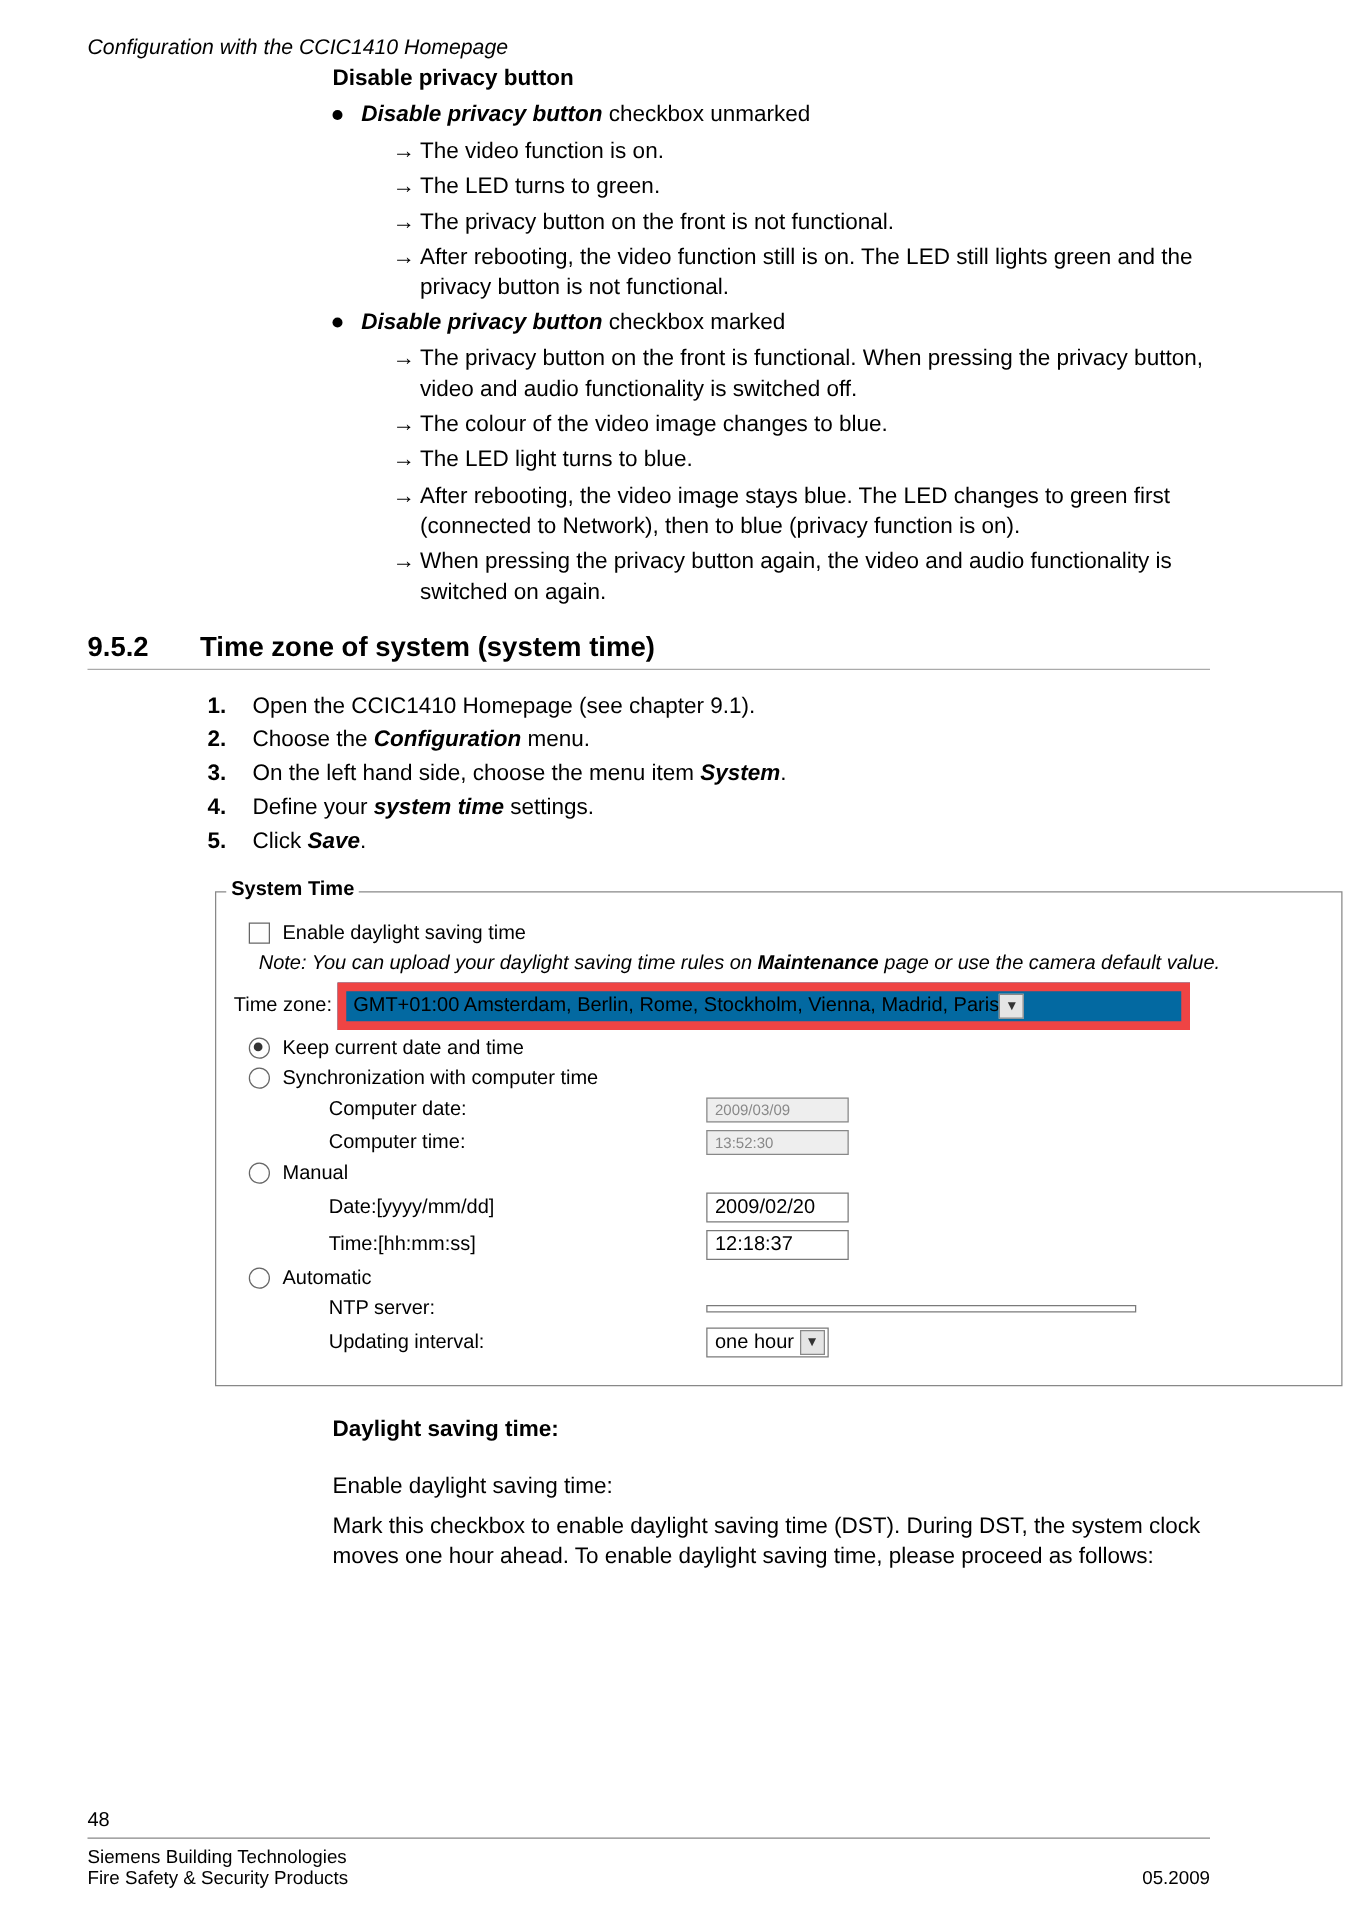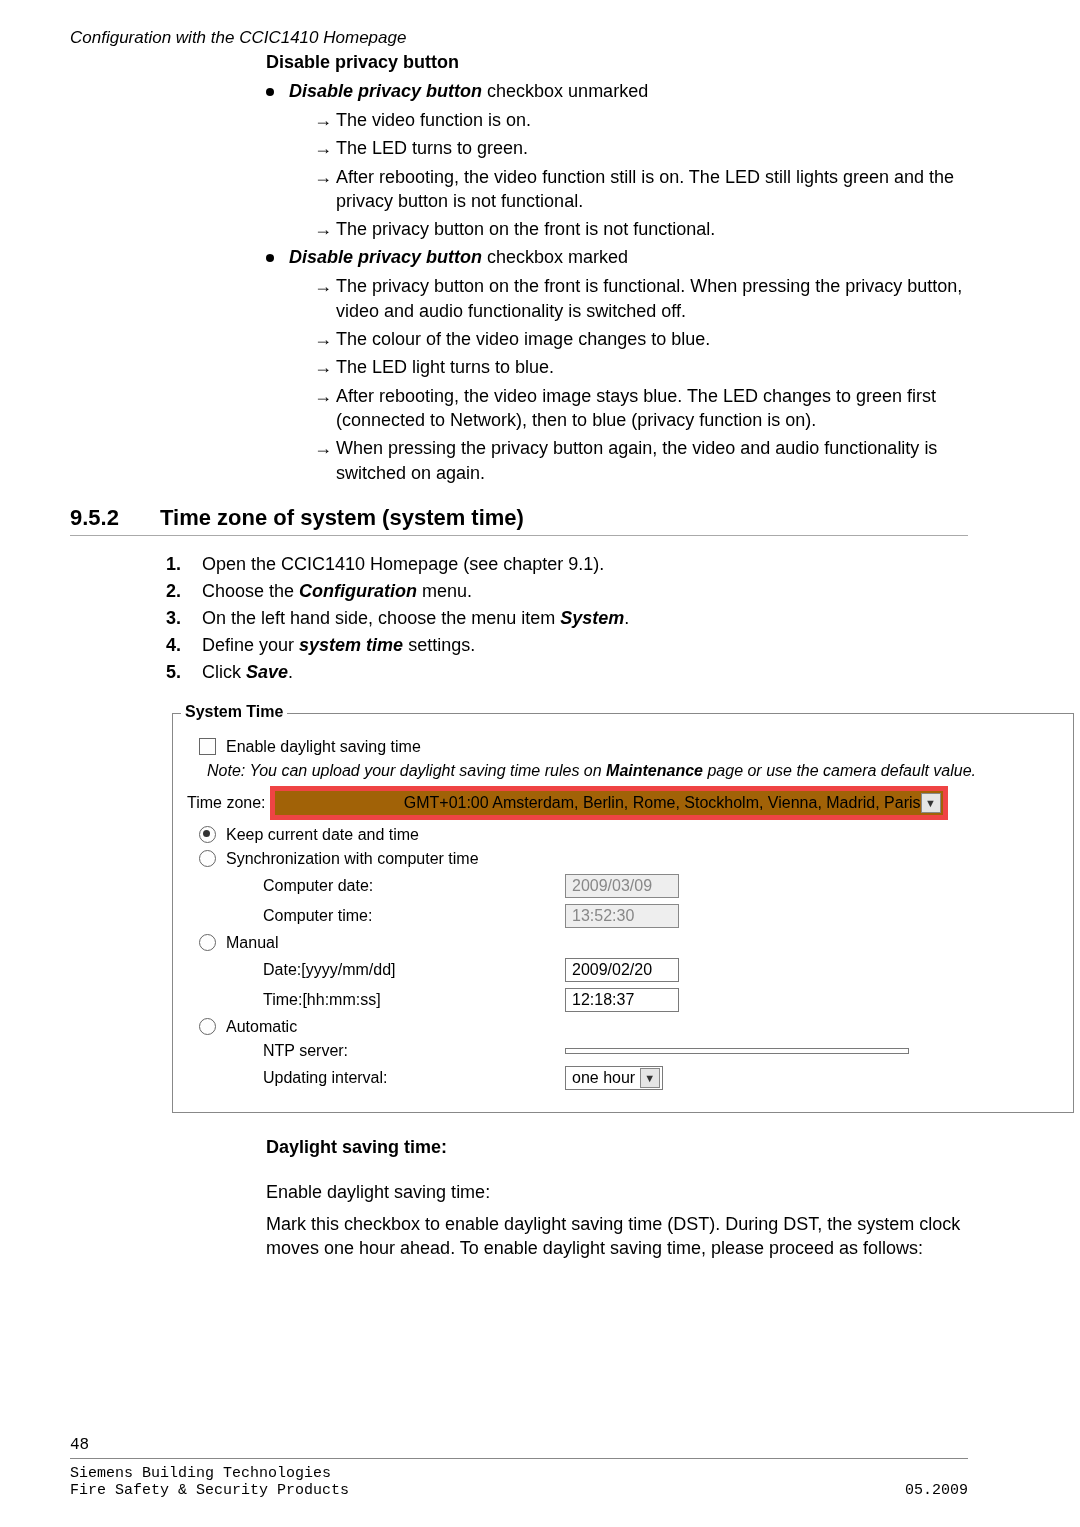--- a/index.html
+++ b/index.html
@@ -130,25 +130,25 @@
     content: "";
     width: 7px; height: 7px;
     background: #333;
     border-radius: 50%;
     position: absolute;
     top: 3px; left: 3px;
   }
   .tz-select {
     width: 660px;
     height: 24px;
-    border: 5px solid #ef4444;
-    background: #a16207;
+    border: 7px solid #ef4444;
+    background: #0369a1;
     display: inline-flex;
     align-items: center;
-    justify-content: flex-end;
+    justify-content: flex-start;
     padding: 0 2px 0 6px;
     margin-left: 4px;
   }
   .dd-btn {
     width: 18px; height: 18px;
     background: #e5e5e5;
     border: 1px solid #888;
     display: inline-flex;
     align-items: center;
     justify-content: center;
@@ -156,21 +156,21 @@
     color: #333;
   }
   .readonly {
     background: #eee;
     border: 1px solid #888;
     color: #888;
     padding: 2px 6px;
     min-width: 100px;
     display: inline-block;
     font-family: inherit;
-    font-size: 16px;
+    font-size: 12px;
   }
   .textin {
     background: #fff;
     border: 1px solid #7a7a7a;
     color: #000;
     padding: 2px 6px;
     min-width: 100px;
     display: inline-block;
     font-family: Liberation Sans, sans-serif;
     font-size: 16px;
@@ -196,24 +196,23 @@
   .body-p {
     font-size: 18px;
     margin-left: 196px;
     margin-top: 8px;
     margin-bottom: 8px;
     line-height: 1.35;
   }
 
   .footer {
     position: absolute;
-    bottom: 28px;
+    bottom: 16px;
     left: 70px;
     right: 60px;
-    font-family: Liberation Mono, monospace;
   }
   .footer .pnum {
     font-size: 16px;
     margin-bottom: 4px;
   }
   .footer hr {
     border: none;
     border-top: 1px solid #888;
     margin: 2px 0 6px 0;
   }
@@ -231,22 +230,22 @@
   <div class="header-italic">Configuration with the CCIC1410 Homepage</div>
 
   <div class="h3">Disable privacy button</div>
 
   <div class="bullet-l1">
     <span class="disc"></span>
     <span class="boldit">Disable privacy button</span><span> checkbox unmarked</span>
   </div>
   <div class="arrow-l2"><span class="arrow-glyph">→</span><span>The video function is on.</span></div>
   <div class="arrow-l2"><span class="arrow-glyph">→</span><span>The LED turns to green.</span></div>
+  <div class="arrow-l2"><span class="arrow-glyph">→</span><span>The privacy button on the front is not functional.</span></div>
   <div class="arrow-l2"><span class="arrow-glyph">→</span><span>After rebooting, the video function still is on. The LED still lights green and the privacy button is not functional.</span></div>
-  <div class="arrow-l2"><span class="arrow-glyph">→</span><span>The privacy button on the front is not functional.</span></div>
 
   <div class="bullet-l1">
     <span class="disc"></span>
     <span class="boldit">Disable privacy button</span><span> checkbox marked</span>
   </div>
   <div class="arrow-l2"><span class="arrow-glyph">→</span><span>The privacy button on the front is functional. When pressing the privacy button, video and audio functionality is switched off.</span></div>
   <div class="arrow-l2"><span class="arrow-glyph">→</span><span>The colour of the video image changes to blue.</span></div>
   <div class="arrow-l2"><span class="arrow-glyph">→</span><span>The LED light turns to blue.</span></div>
   <div class="arrow-l2"><span class="arrow-glyph">→</span><span>After rebooting, the video image stays blue. The LED changes to green first (connected to Network), then to blue (privacy function is on).</span></div>
   <div class="arrow-l2"><span class="arrow-glyph">→</span><span>When pressing the privacy button again, the video and audio functionality is switched on again.</span></div>

